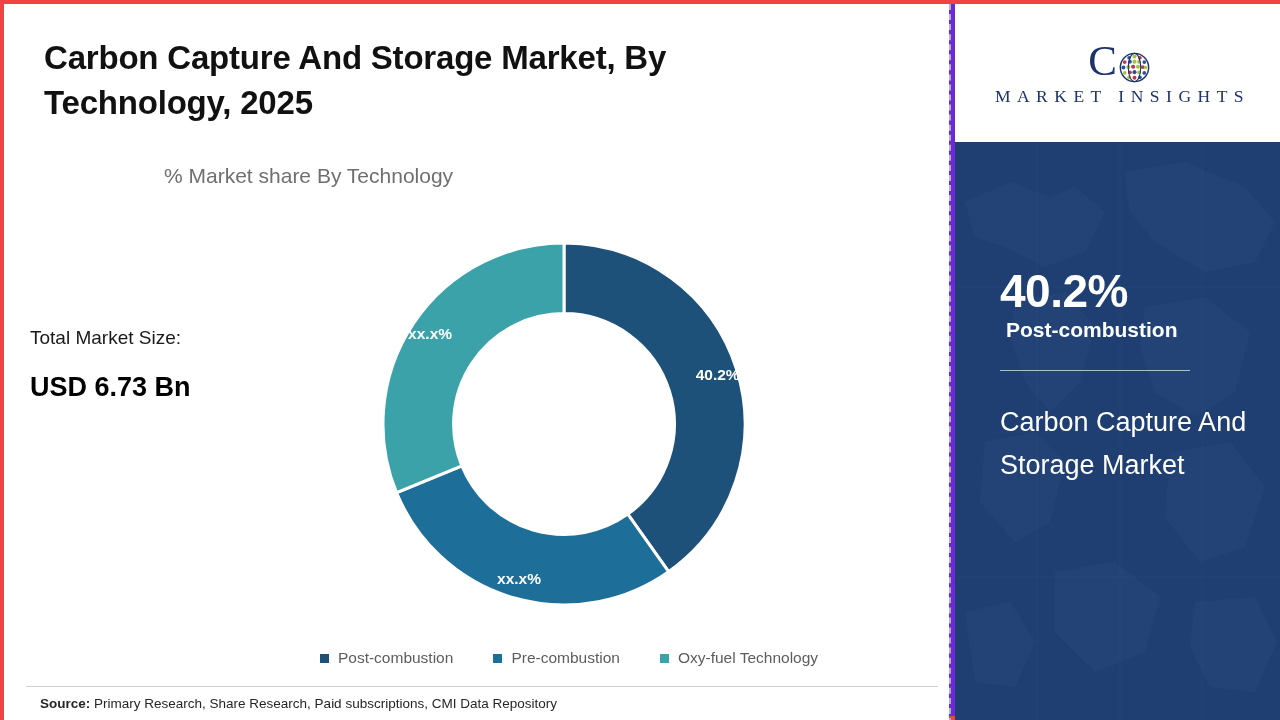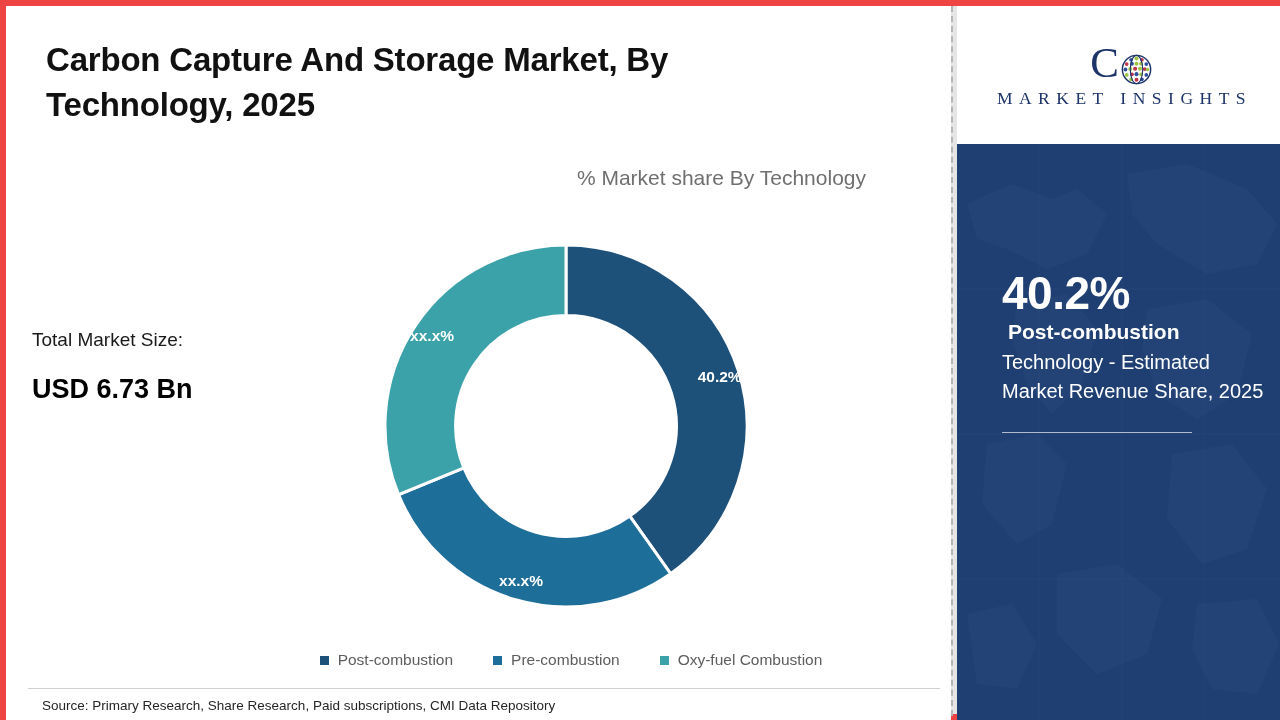--- a/index.html
+++ b/index.html
@@ -10,22 +10,22 @@
     height: 720px;
     overflow: hidden;
     background: #ffffff;
     font-family: "Liberation Sans", sans-serif;
   }
 
   #page {
     position: relative;
     width: 1280px;
     height: 720px;
-    background: #e5e5e5;
-    border: 6px solid #ef4444;
+    background: #6d28d9;
+    border: 4px solid #ef4444;
   }
 
   
   #left-pane {
     position: absolute;
     left: 0; top: 0;
     width: 945px; height: 720px;
     background: #ffffff;
   }
 
@@ -37,21 +37,21 @@
     font-weight: bold;
     line-height: 1.36;
     color: #111111;
     letter-spacing: -0.2px;
   }
 
   #chart-subtitle {
     position: absolute;
     left: 160px; top: 160px;
     width: 700px;
-    text-align: right;
+    text-align: left;
     font-size: 21px;
     color: #6f6f6f;
     font-weight: normal;
   }
 
   #market-size-block {
     position: absolute;
     left: 26px; top: 322px;
     width: 300px;
   }
@@ -117,21 +117,21 @@
     width: 912px; height: 1px;
     background: #d0d0d0;
   }
   #source-line {
     position: absolute;
     left: 36px; top: 692px;
     font-size: 13.5px;
     color: #262626;
     white-space: nowrap;
   }
-  #source-label { font-weight: normal; }
+  #source-label { font-weight: bold; }
 
   
   #vertical-divider {
     position: absolute;
     left: 945px; top: 0;
     width: 0; height: 720px;
     border-left: 2px dashed #b5b5b5;
   }
 
   
@@ -268,21 +268,21 @@
         <div class="legend-item">
           <span class="legend-swatch" style="background: rgb(30, 81, 121);"></span>
           <span class="legend-text">Post-combustion</span>
         </div>
         <div class="legend-item">
           <span class="legend-swatch" style="background: rgb(29, 110, 153);"></span>
           <span class="legend-text">Pre-combustion</span>
         </div>
         <div class="legend-item">
           <span class="legend-swatch" style="background: rgb(58, 162, 168);"></span>
-          <span class="legend-text">Oxy-fuel Combustion</span>
+          <span class="legend-text">Oxy-fuel Technology</span>
         </div>
       </div>
 
     <div id="footer-rule"></div>
 
     <div id="source-line">
       <span id="source-label">Source:</span>
       <span id="source-text">Primary Research, Share Research, Paid subscriptions, CMI Data Repository</span>
     </div>
   </div>
@@ -346,18 +346,18 @@
           <path d="M0 435 H329"></path>
           <path d="M82 0 V582"></path>
           <path d="M165 0 V582"></path>
           <path d="M247 0 V582"></path>
         </g>
       </svg>
 
       <div id="panel-content">
         <div id="stat-value">40.2%</div>
         <div id="stat-segment">Post-combustion</div>
-        <div id="stat-description">Technology - Estimated Market Revenue Share, 2025</div>
         <div id="panel-rule"></div>
+        <div id="panel-market-name">Carbon Capture And Storage Market</div>
       </div>
     </div>
   </div>
 </div>
 
 </body></html>

